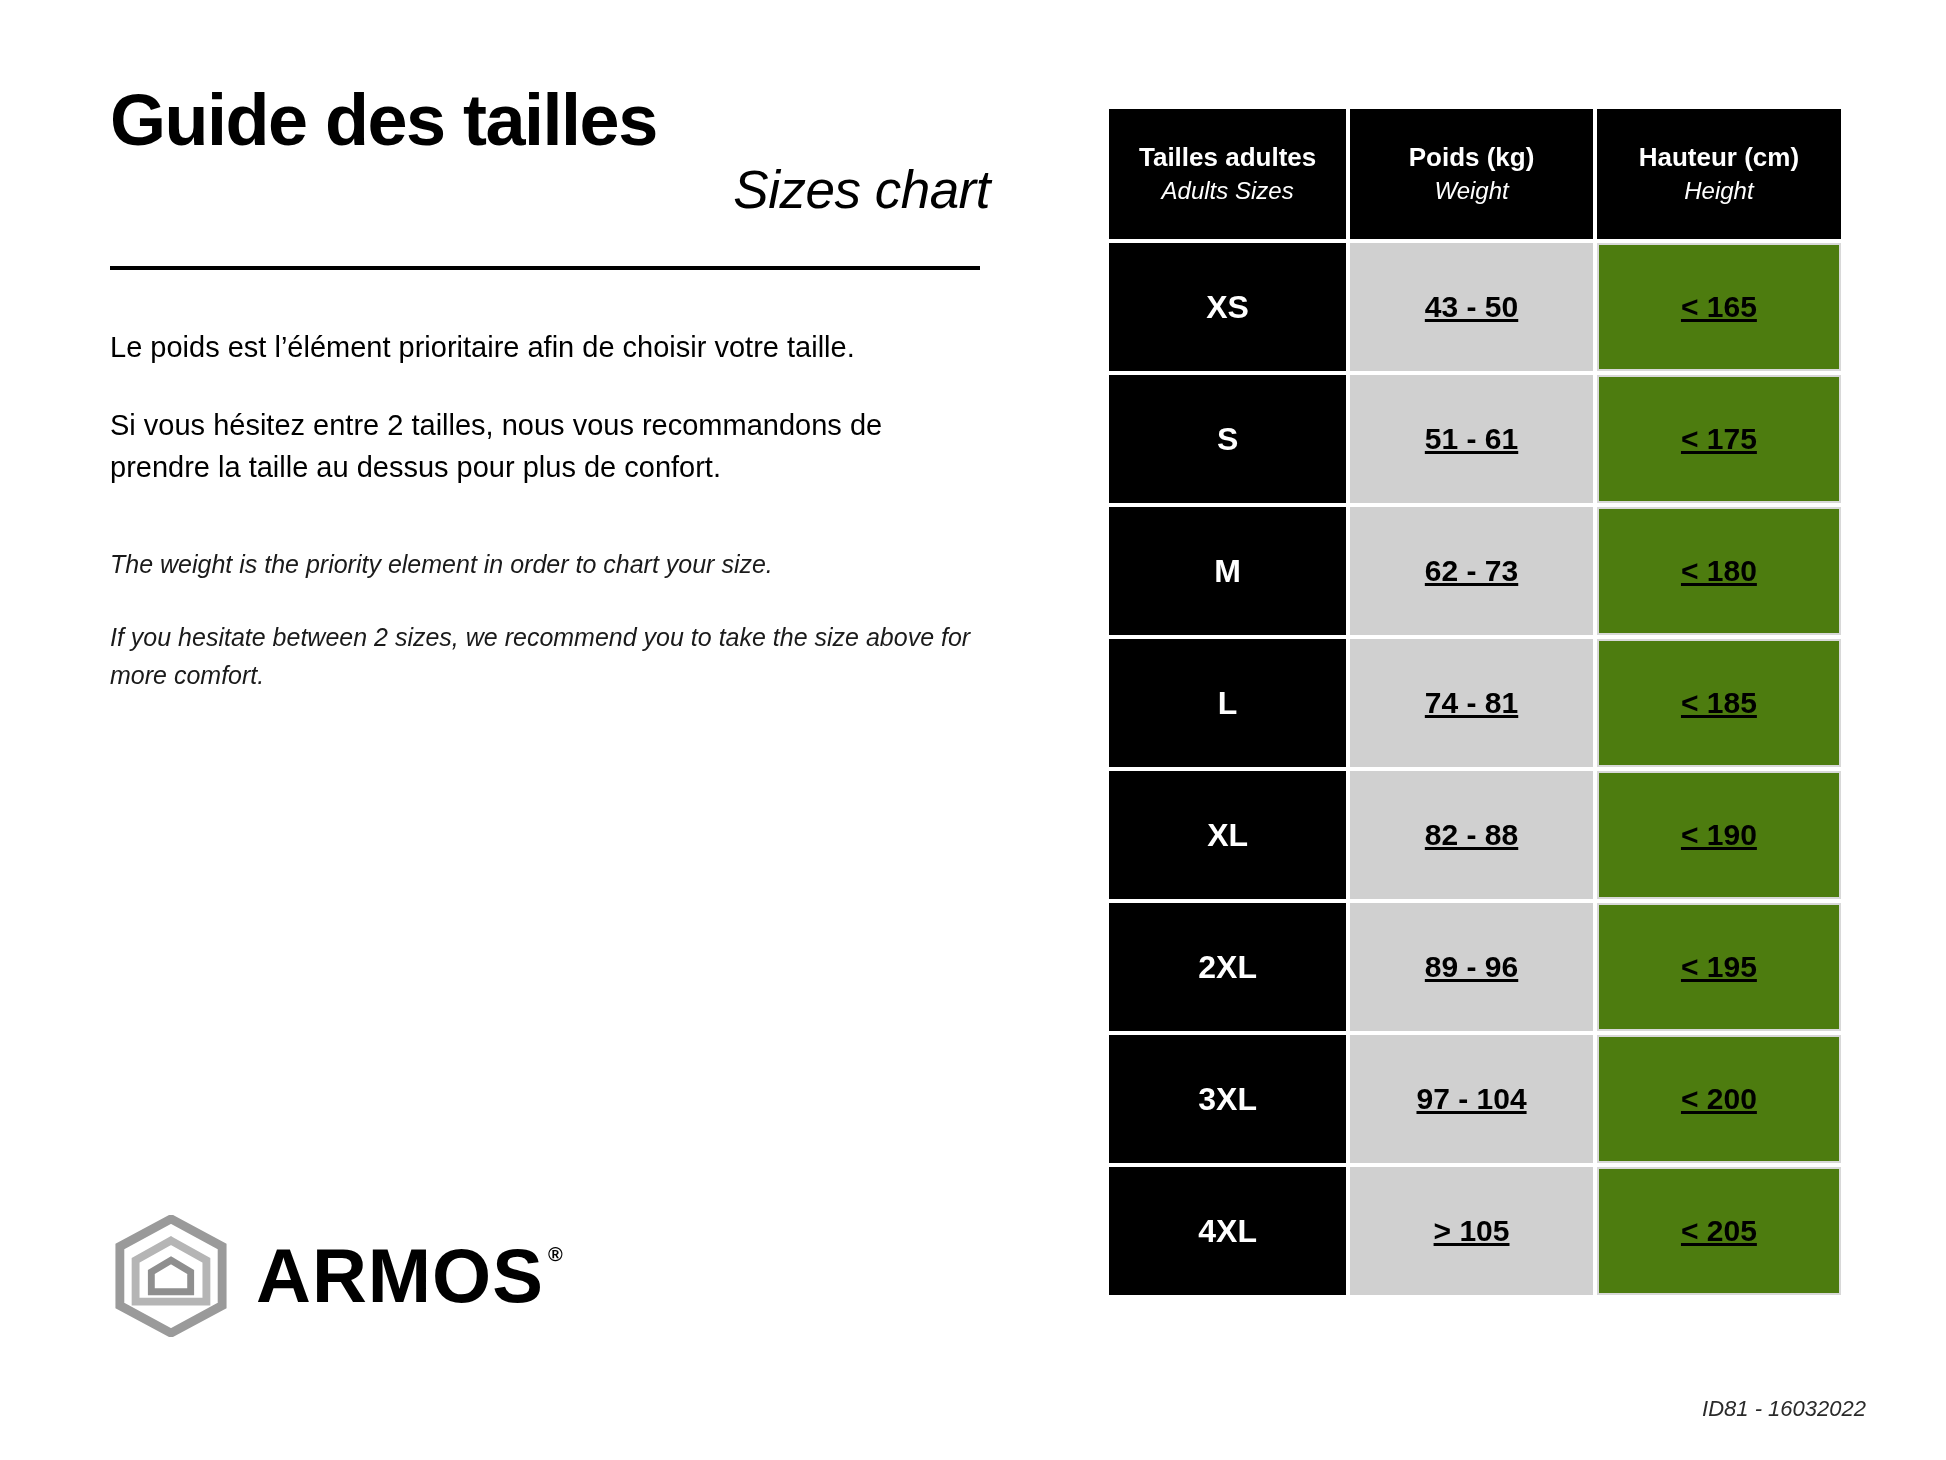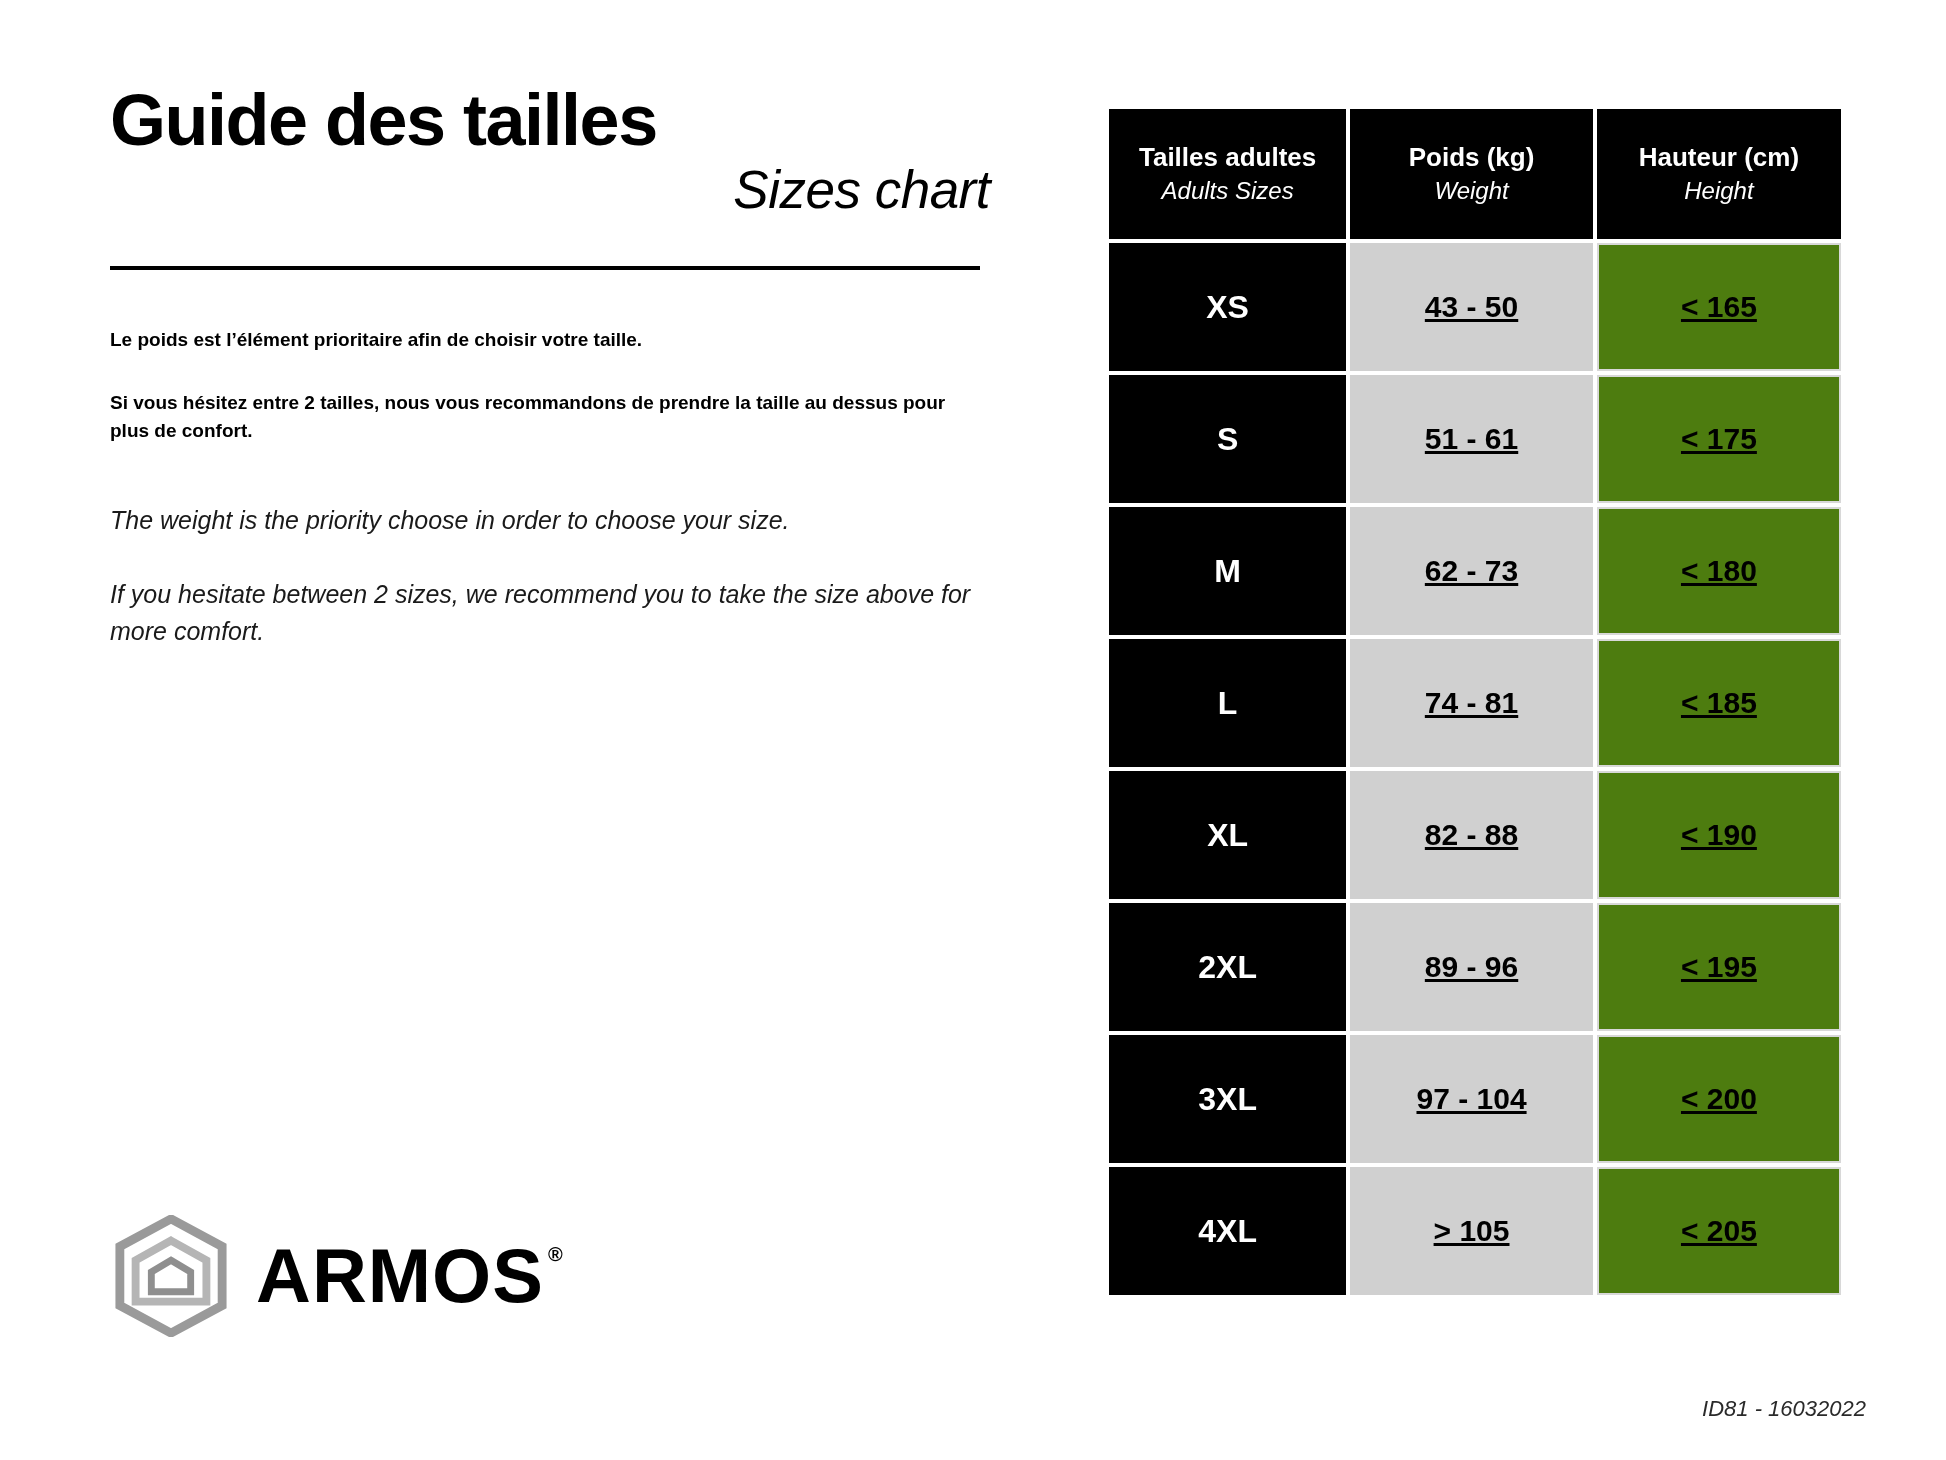--- a/index.html
+++ b/index.html
@@ -46,22 +46,22 @@
     margin-top: 48px;
     width: 870px;
     height: 4px;
     background: #000000;
   }
 
   .para-block {
     margin-top: 56px;
   }
   .para-bold {
-    font-size: 19px;
-    font-weight: bold;
+    font-size: 29px;
+    font-weight: normal;
     line-height: 1.45;
     margin: 7px 0 36px 0;
     max-width: 860px;
   }
   .para-italic {
     font-size: 25px;
     font-style: italic;
     font-weight: 300;
     line-height: 1.5;
     margin: 0 0 36px 0;
@@ -182,21 +182,21 @@
 
 <div class="left-col">
   <h1 class="title-fr">Guide des tailles</h1>
   <h2 class="title-en">Sizes chart</h2>
   <div class="divider"></div>
 
   <div class="para-block">
     <p class="para-bold">Le poids est l’élément prioritaire afin de choisir votre taille.</p>
     <p class="para-bold">Si vous hésitez entre 2 tailles, nous vous recommandons de prendre la taille au dessus pour plus de confort.</p>
     <div class="spacer-sm"></div>
-    <p class="para-italic">The weight is the priority choose in order to choose your size.</p>
+    <p class="para-italic">The weight is the priority element in order to chart your size.</p>
     <p class="para-italic">If you hesitate between 2 sizes, we recommend you to take the size above for more comfort.</p>
   </div>
 </div>
 
 <div class="logo-wrap">
   <span>
     <svg class="logo-mark" viewBox="0 0 120 124" xmlns="http://www.w3.org/2000/svg">
       <polygon points="60,4 112,32 112,92 60,120 8,92 8,32" fill="none" stroke="#9a9a9a" stroke-width="9"></polygon>
       <polygon points="60,26 96,46 96,88 24,88 24,46" fill="none" stroke="#b5b5b5" stroke-width="8"></polygon>
       <polygon points="60,46 80,58 80,78 40,78 40,58" fill="none" stroke="#8f8f8f" stroke-width="7"></polygon>

